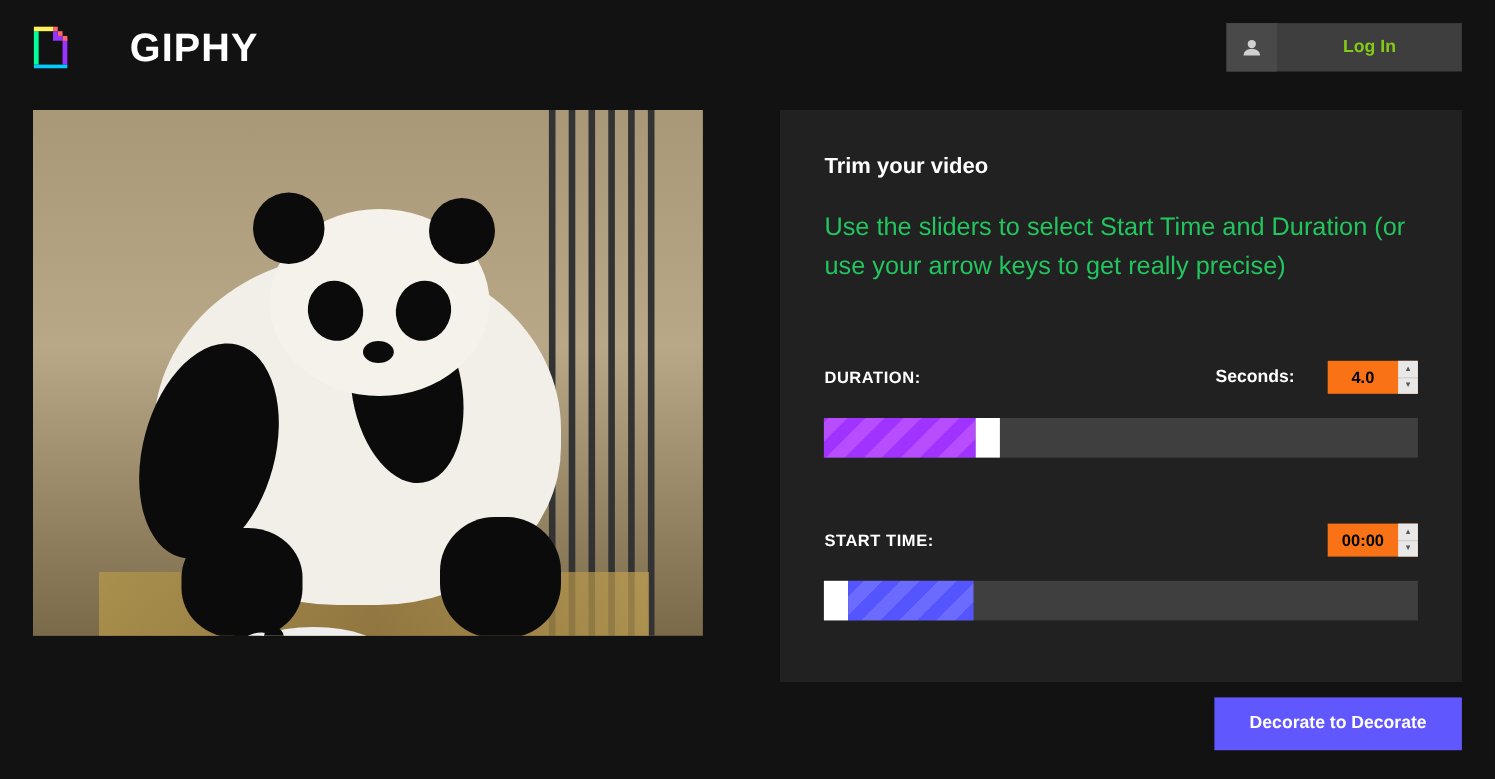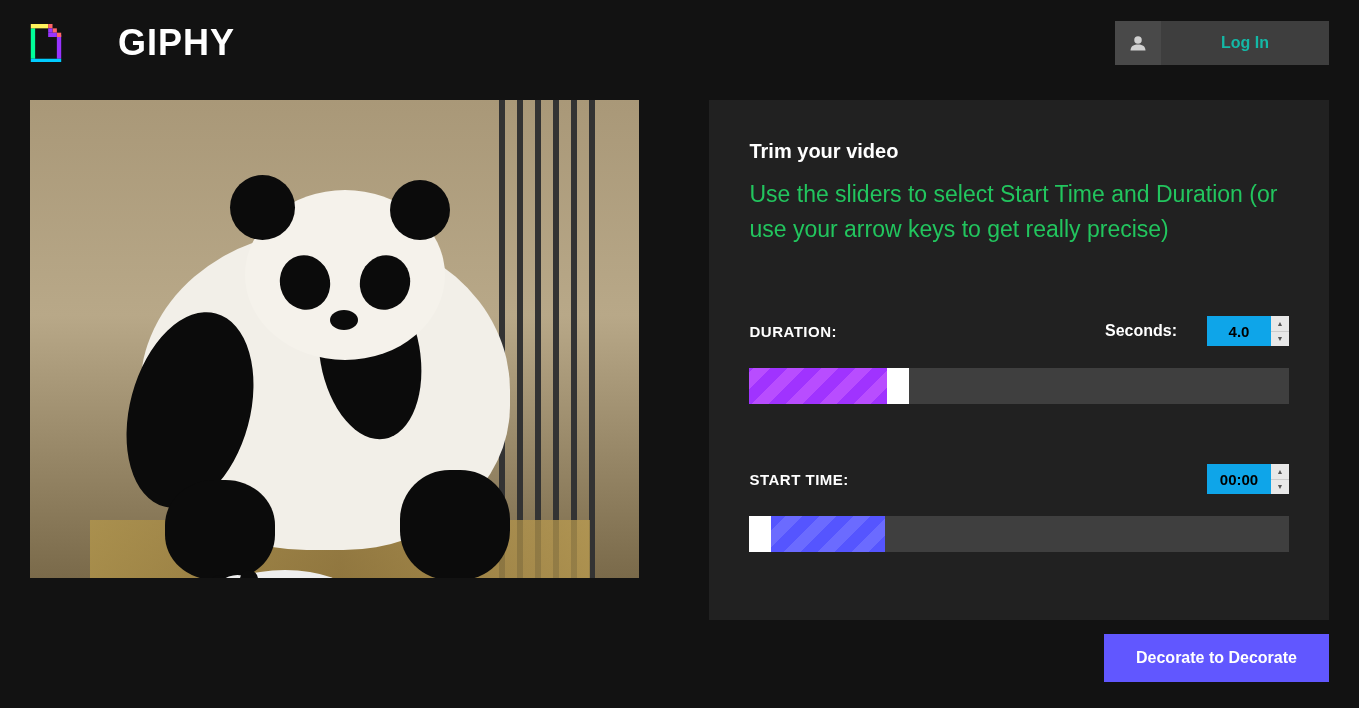--- a/index.html
+++ b/index.html
@@ -55,21 +55,21 @@
     background: #494949;
   }
 
   .login-btn {
     width: 168px;
     display: flex;
     align-items: center;
     justify-content: center;
     font-weight: 700;
     font-size: 16px;
-    color: #14b8a6;
+    color: #84cc16;
     cursor: pointer;
   }
 
   .main {
     display: flex;
     gap: 70px;
     padding: 15px 30px 0 30px;
   }
 
   .preview {
@@ -105,21 +105,21 @@
     width: 620px;
     background: #212121;
     padding: 40px;
     height: 520px;
     position: relative;
   }
 
   .panel-title {
     font-size: 20px;
     font-weight: 900;
-    margin-bottom: 14px;
+    margin-bottom: 26px;
   }
 
   .panel-desc {
     font-size: 23px;
     line-height: 1.5;
     color: #22c55e;
     margin-bottom: 70px;
   }
 
   .ctrl-row {
@@ -144,21 +144,21 @@
 
   .ctrl-sublabel {
     font-size: 16px;
     font-weight: 700;
   }
 
   .num-input {
     width: 82px;
     height: 30px;
     display: flex;
-    background: #0ea5e9;
+    background: #f97316;
   }
   .num-input-val {
     flex: 1;
     display: flex;
     align-items: center;
     justify-content: center;
     color: #000;
     font-size: 15px;
     font-weight: 600;
   }

